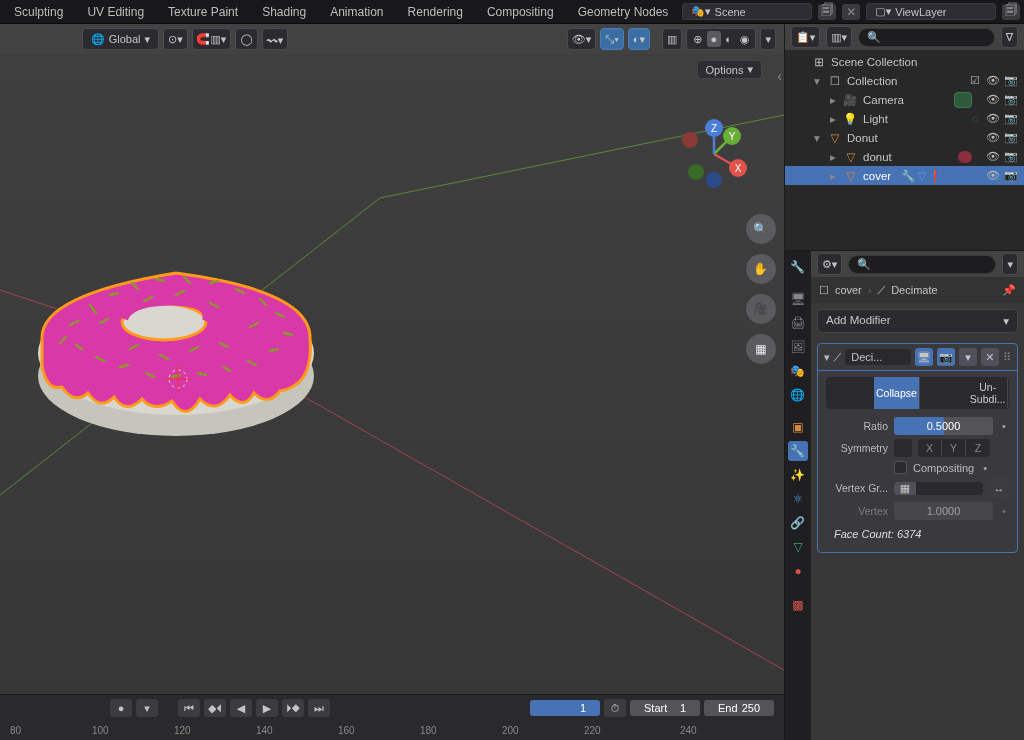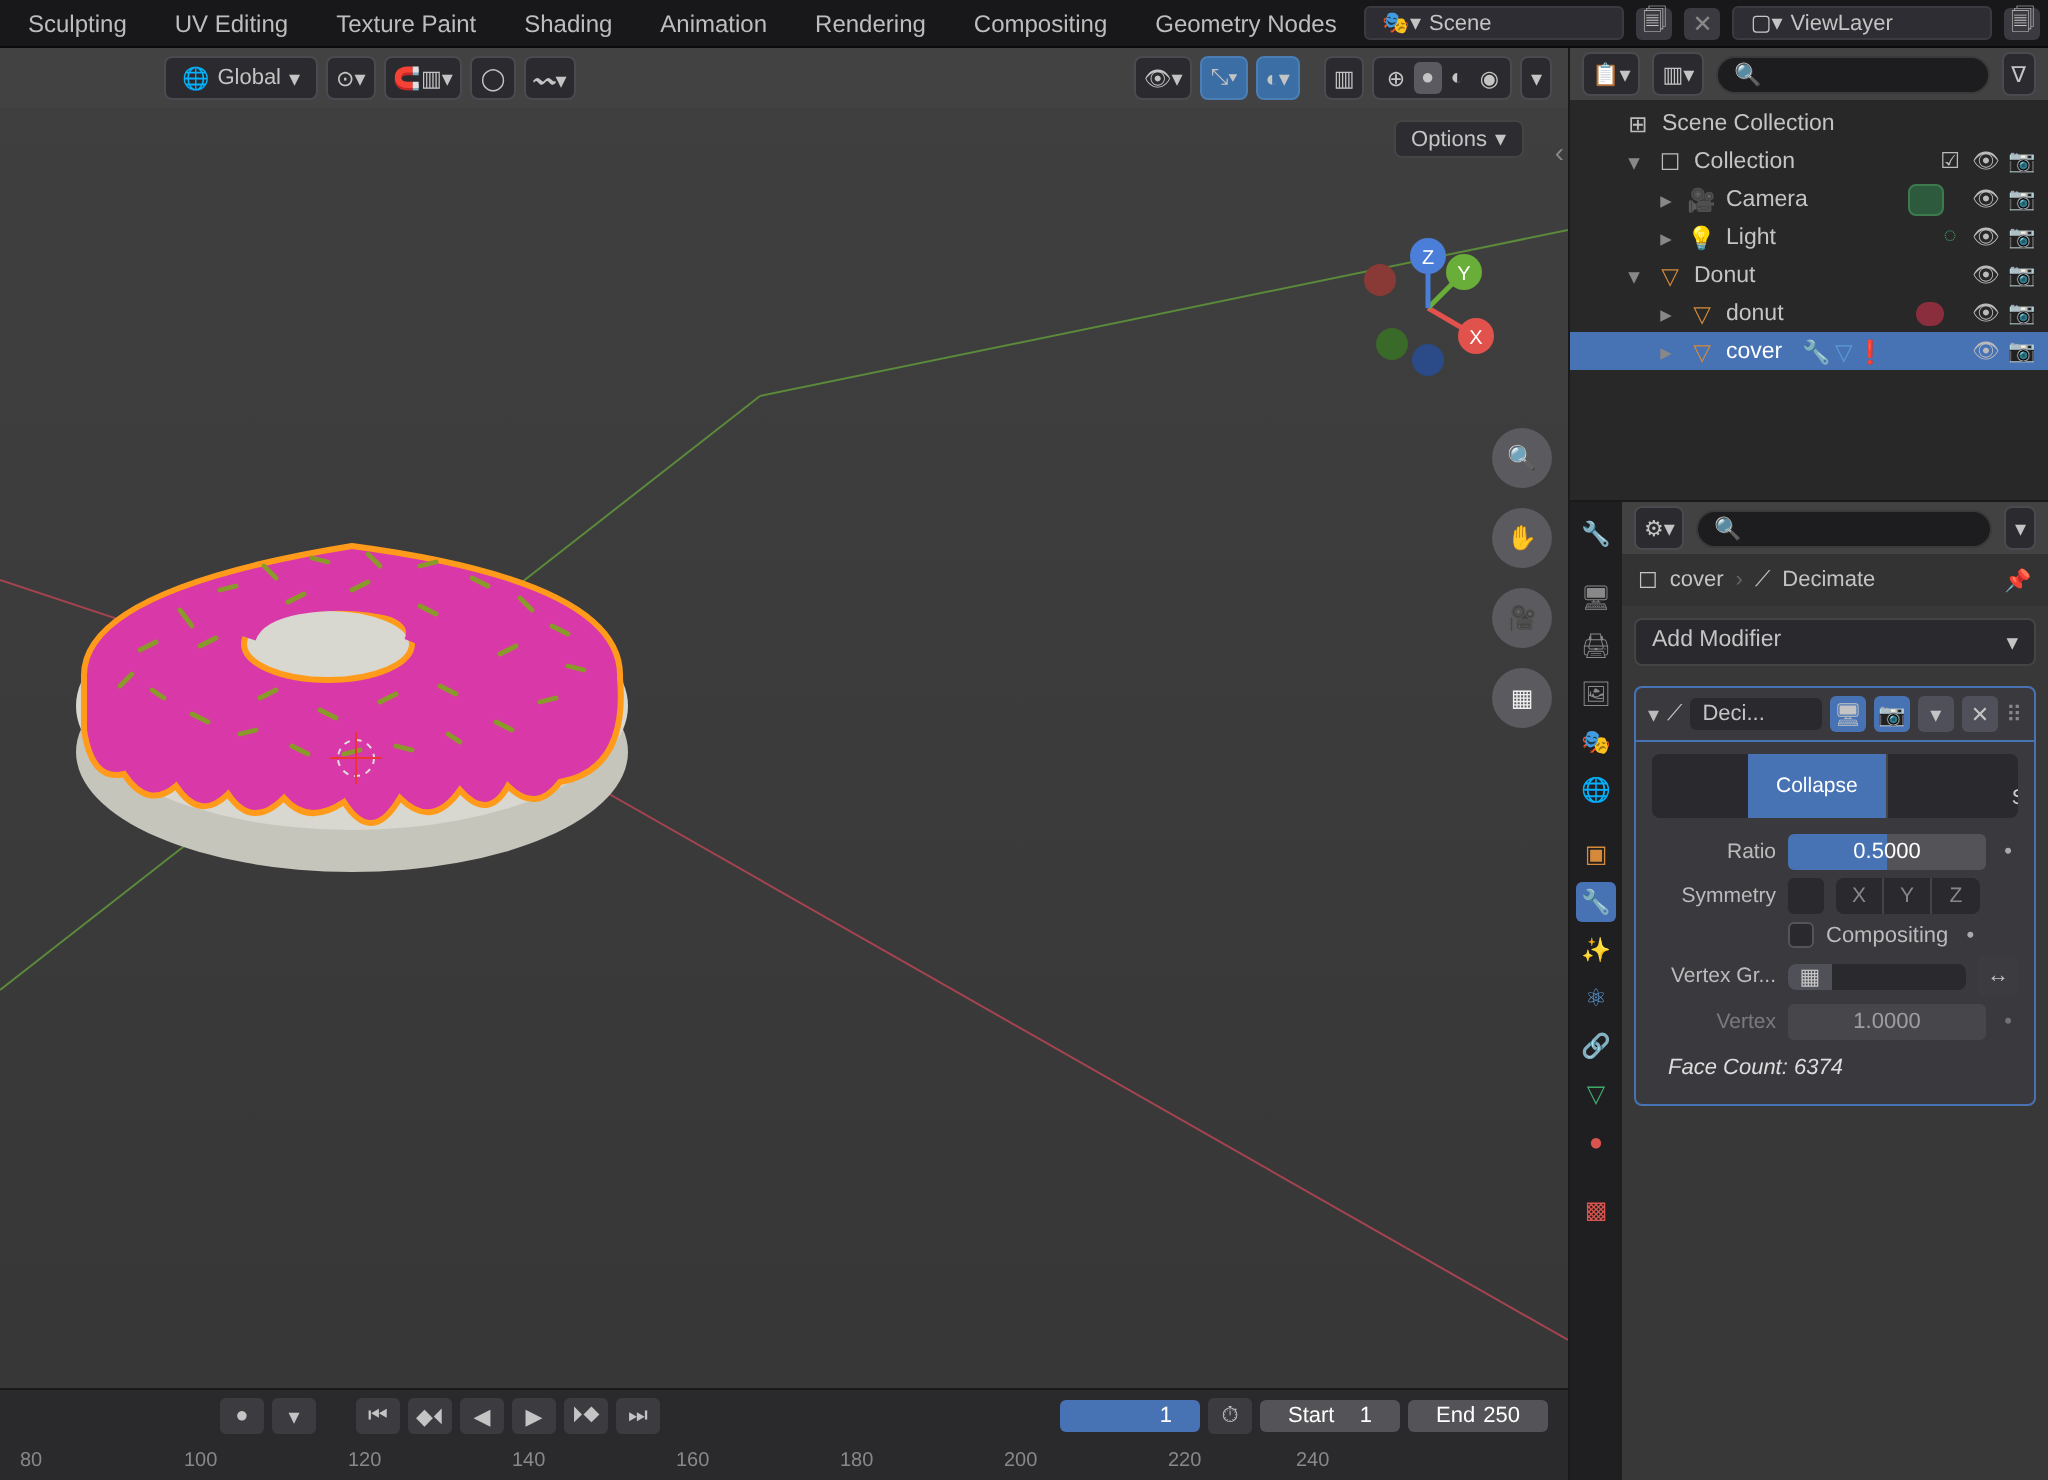--- a/index.html
+++ b/index.html
@@ -74,21 +74,21 @@
   .dropdown-full { margin:6px; background:#2a2a2e; border:1px solid #444; border-radius:4px; padding:4px 8px; display:flex; justify-content:space-between; font-size:11.5px; }
 
   .mod-panel { margin:4px 6px; border:1px solid #4772b3; border-radius:4px; background:#3a3a3e; padding:0; }
   .mod-hdr { display:flex; align-items:center; gap:4px; padding:4px 6px; font-size:11px; }
   .mod-hdr .expand { color:#bbb; }
   .mod-hdr .mod-name { flex:1; background:#2a2a2e; border-radius:3px; padding:2px 6px; }
   .mod-hdr-btn { width:18px; height:18px; background:#50505a; border-radius:3px; display:flex; align-items:center; justify-content:center; }
   .mod-hdr-btn.on { background:#4772b3; }
   .mod-body { padding:6px 8px 10px; border-top:1px solid #4772b3; }
   .seg { display:flex; background:#2a2a2e; border-radius:4px; overflow:hidden; margin-bottom:8px; }
-  .seg button { flex:1; border:none; background:transparent; color:#ccc; padding:4px 14px; font-size:10.5px; border-right:1px solid #444;margin-left:48px; }
+  .seg button { flex:1; border:none; background:transparent; color:#ccc; padding:4px 2px; font-size:10.5px; border-right:1px solid #444;margin-left:48px; }
   .seg button:last-child { border-right:none; }
   .seg button.active { background:#4772b3; color:#fff; }
   .prop-row { display:flex; align-items:center; margin:4px 0; font-size:11px; gap:6px; }
   .prop-row label { width:62px; text-align:right; color:#bbb; font-size:10.5px; }
   .num-field { flex:1; background:#545458; color:#fff; border-radius:3px; padding:3px 10px; text-align:center; font-size:11px; }
   .dot-pin { width:10px; color:#aaa; text-align:center; }
   .axis-seg { display:flex; background:#2a2a2e; border-radius:4px; overflow:hidden; }
   .axis-seg button { width:24px; border:none; background:transparent; color:#888; padding:3px; font-size:10.5px; border-right:1px solid #444; }
   .axis-seg button:last-child { border-right:none; }
   .checkbox { display:flex; align-items:center; gap:6px; font-size:11px; color:#bbb; }
@@ -269,21 +269,21 @@
       </div>
       <div class="tl-ruler">
         <span style="left:10px">80</span>
         <span style="left:92px">100</span>
         <span style="left:174px">120</span>
         <span style="left:256px">140</span>
         <span style="left:338px">160</span>
         <span style="left:420px">180</span>
         <span style="left:502px">200</span>
         <span style="left:584px">220</span>
-        <span style="left:648px">240</span>
+        <span style="left:680px">240</span>
       </div>
     </div>
   </div>
 
   <div class="right-col">
 
     <div class="outliner">
       <div class="outl-hdr">
         <span class="hdr-chip small">📋▾</span>
         <span class="hdr-chip small">▥▾</span>

